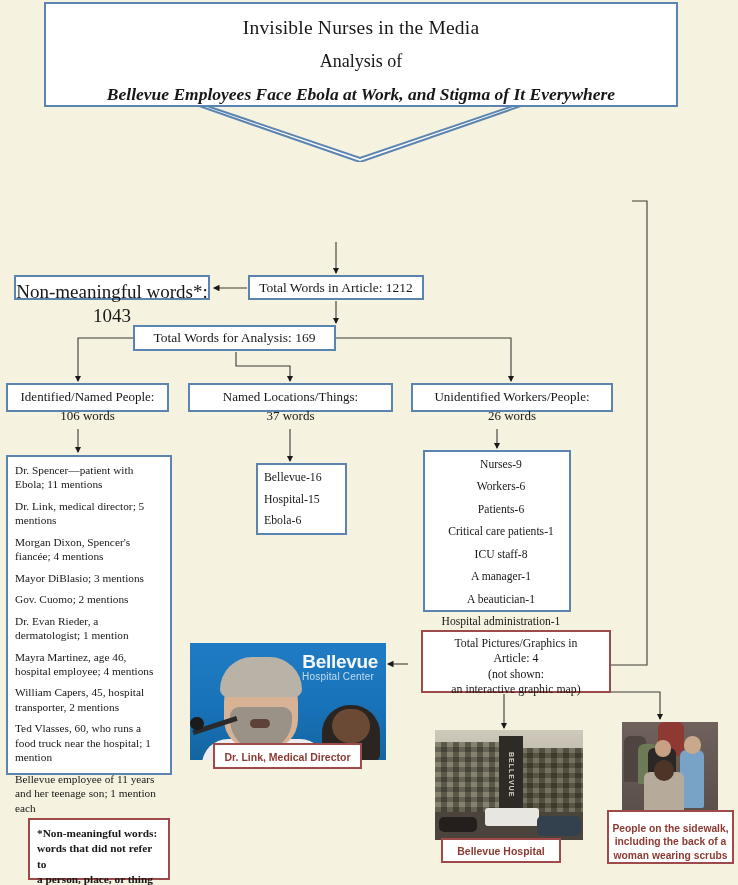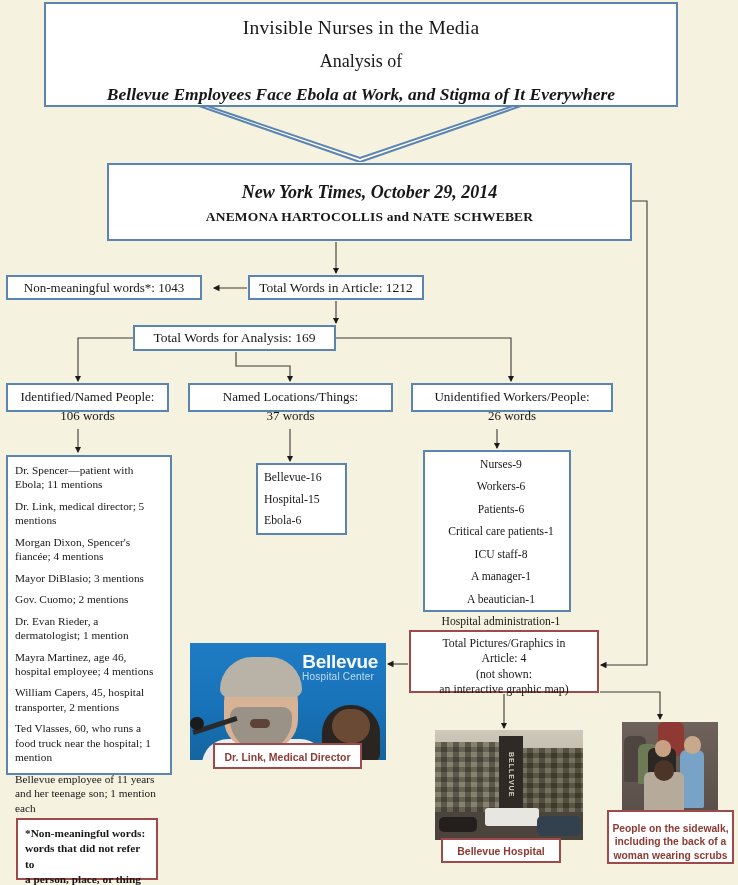--- a/index.html
+++ b/index.html
@@ -14,21 +14,21 @@
 
   
   .box{
     position:absolute;
     background:#ffffff;
     border:2px solid #5b84b1;
     box-sizing:border-box;
     text-align:center;
     line-height:1.25;
   }
-  .box.red{ border:2px solid #9e4a4a; }
+  .box.red{ border:2px solid #9e4a4a;margin-left:12px; }
   .lbl{display:block;}
 
   
   #title-box{
     left:44px; top:2px; width:634px; height:105px;
     border:2px solid #5b84b1;
     padding-top:8px;
   }
   #title-box .t1{font-size:19.5px;letter-spacing:.2px;margin-top:4px;}
   #title-box .t2{font-size:18px;margin-top:10px;}
@@ -42,22 +42,22 @@
   
   #source-box{
     left:107px; top:163px; width:525px; height:78px;
     padding-top:16px;
   }
   #source-box .s1{font-size:18px;font-style:italic;font-weight:bold;}
   #source-box .s2{font-size:13.5px;font-weight:bold;margin-top:5px;letter-spacing:.2px;}
 
   
   #nonmeaning-box{
-    left:6px; top:275px; width:196px; height:25px;
-    font-size:13px; padding-top:3px;text-align:center;
+    left:14px; top:275px; width:196px; height:25px;
+    font-size:19px; padding-top:3px;text-align:center;
   }
   #totalwords-box{
     left:248px; top:275px; width:176px; height:25px;
     font-size:13.5px; padding-top:3px;
   }
   #analysis-box{
     left:133px; top:325px; width:203px; height:26px;
     font-size:13.5px; padding-top:3px;
   }
 
@@ -238,24 +238,20 @@
   <div class="box" id="title-box">
     <span class="lbl t1">Invisible Nurses in the Media</span>
     <span class="lbl t2">Analysis of</span>
     <span class="lbl t3">Bellevue Employees Face Ebola at Work, and Stigma of It Everywhere</span>
   </div>
 
   <svg id="chevron" viewBox="0 0 322 58">
     <polygon points="0,2 8,2 161,54 314,2 322,2 161,58" fill="#ffffff" stroke="#5b84b1" stroke-width="2"></polygon>
   </svg>
 
-  <div class="box" id="source-box">
-    <span class="lbl s1">New York Times, October 29, 2014</span>
-    <span class="lbl s2">ANEMONA HARTOCOLLIS and NATE SCHWEBER</span>
-  </div>
 
   <div class="box" id="nonmeaning-box">Non-meaningful words*: 1043</div>
   <div class="box" id="totalwords-box">Total Words in Article: 1212</div>
   <div class="box" id="analysis-box">Total Words  for Analysis: 169</div>
 
   <div class="box cat" id="cat-people">
     <span class="lbl">Identified/Named People:</span>
     <span class="lbl c2">106 words</span>
   </div>
   <div class="box cat" id="cat-places">

